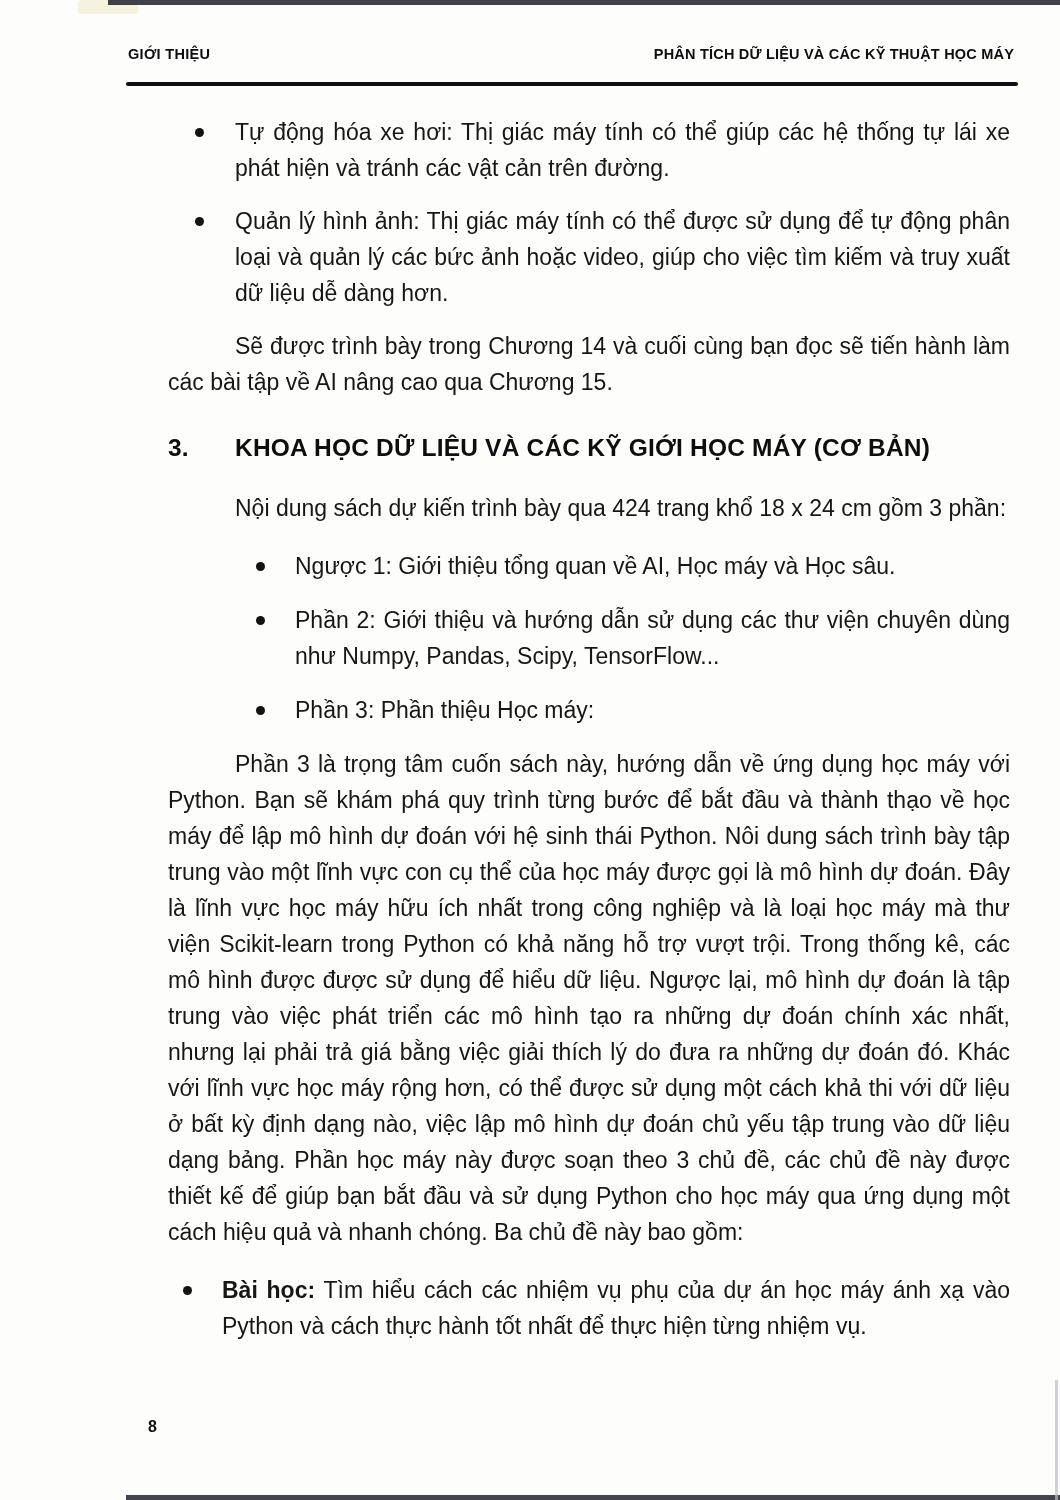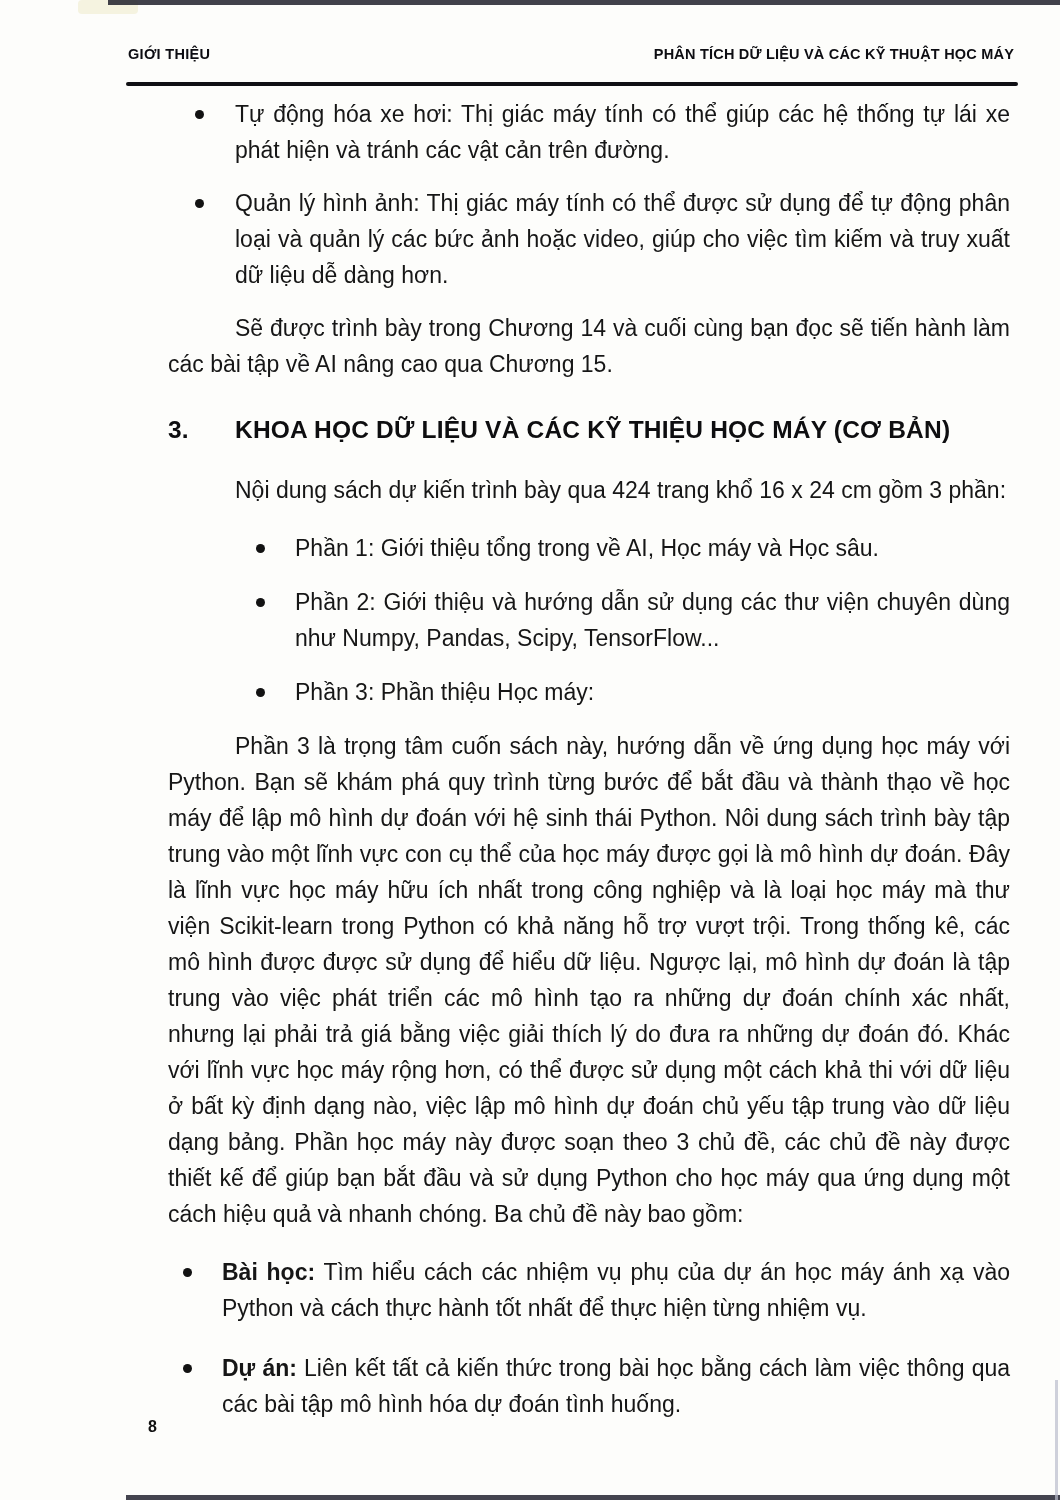--- a/index.html
+++ b/index.html
@@ -41,21 +41,21 @@
   }
   .content {
     position: absolute; top: 96px; left: 168px; width: 842px;
     font-size: 23px; line-height: 36px; text-align: justify;
   }
   p { margin: 0; }
   ul { margin: 0; padding: 0; list-style: none; }
   li { position: relative; margin: 0; }
 
   
-  .list-intro { }
+  .list-intro { margin-top: 18px; }
   .list-intro li { padding-left: 67px; margin-bottom: 17px; }
   .list-intro .dot { position: absolute; left: 27px; top: 14px; }
 
   .dot {
     display: inline-block; width: 9px; height: 9px; border-radius: 50%;
     background: #121212;
   }
 
   .para-indent { text-indent: 67px; }
   .p-chapters { }
@@ -109,51 +109,47 @@
     <li>
       <span class="dot"></span>
       <span>Quản lý hình ảnh: Thị giác máy tính có thể được sử dụng để tự động phân loại và quản lý các bức ảnh hoặc video, giúp cho việc tìm kiếm và truy xuất dữ liệu dễ dàng hơn.</span>
     </li>
   </ul>
 
   <p class="para-indent p-chapters">Sẽ được trình bày trong Chương 14 và cuối cùng bạn đọc sẽ tiến hành làm các bài tập về AI nâng cao qua Chương 15.</p>
 
   <div class="section-heading">
     <span class="sec-num">3.</span>
-    <span class="sec-title">KHOA HỌC DỮ LIỆU VÀ CÁC KỸ THIỆU HỌC MÁY (CƠ BẢN)</span>
+    <span class="sec-title">KHOA HỌC DỮ LIỆU VÀ CÁC KỸ GIỚI HỌC MÁY (CƠ BẢN)</span>
   </div>
 
-  <p class="para-indent p-overview">Nội dung sách dự kiến trình bày qua 424 trang khổ 16 x 24 cm gồm 3 phần:</p>
+  <p class="para-indent p-overview">Nội dung sách dự kiến trình bày qua 424 trang khổ 18 x 24 cm gồm 3 phần:</p>
 
   <ul class="list-parts">
     <li>
       <span class="dot"></span>
-      <span>Phần 1: Giới thiệu tổng trong về AI, Học máy và Học sâu.</span>
+      <span>Ngược 1: Giới thiệu tổng quan về AI, Học máy và Học sâu.</span>
     </li>
     <li>
       <span class="dot"></span>
       <span>Phần 2: Giới thiệu và hướng dẫn sử dụng các thư viện chuyên dùng như Numpy, Pandas,  Scipy, TensorFlow...</span>
     </li>
     <li>
       <span class="dot"></span>
       <span>Phần 3: Phần thiệu Học máy:</span>
     </li>
   </ul>
 
   <p class="para-indent p-part3">Phần 3 là trọng tâm cuốn sách này, hướng dẫn về ứng dụng học máy với Python. Bạn sẽ khám phá quy trình từng bước để bắt đầu và thành thạo về học máy để lập mô hình dự đoán với hệ sinh thái Python. Nôi dung sách trình bày tập trung vào một lĩnh vực con cụ thể của học máy được gọi là mô hình dự đoán. Đây là lĩnh vực học máy hữu ích nhất trong công nghiệp và là loại học máy mà thư viện Scikit-learn trong Python có khả năng hỗ trợ vượt trội. Trong thống kê, các mô hình được được sử dụng để hiểu dữ liệu. Ngược lại, mô hình dự đoán là tập trung vào việc phát triển các mô hình tạo ra những dự đoán chính xác nhất, nhưng lại phải trả giá bằng việc giải thích lý do đưa ra những dự đoán đó. Khác với lĩnh vực học máy rộng hơn, có thể được sử dụng một cách khả thi với dữ liệu ở bất kỳ định dạng nào, việc lập mô hình dự đoán chủ yếu tập trung vào dữ liệu dạng bảng. Phần học máy này được soạn theo 3 chủ đề, các chủ đề này được thiết kế để giúp bạn bắt đầu và sử dụng Python cho học máy qua ứng dụng một cách hiệu quả và nhanh chóng. Ba chủ đề này bao gồm:</p>
 
   <ul class="list-topics">
     <li>
       <span class="dot"></span>
       <strong>Bài học:</strong><span> Tìm hiểu cách các nhiệm vụ phụ của dự án học máy ánh xạ vào Python và cách thực hành tốt nhất để thực hiện từng nhiệm vụ.</span>
     </li>
-    <li>
-      <span class="dot"></span>
-      <strong>Dự án:</strong><span> Liên kết tất cả kiến thức trong bài học bằng cách làm việc thông qua các bài tập mô hình hóa dự đoán tình huống.</span>
-    </li>
   </ul>
 
 </div>
 
 <div class="page-number">8</div>
 
 <div class="scan-strip-bottom"></div>
 <div class="scan-edge-right"></div>
 
 </body></html>

